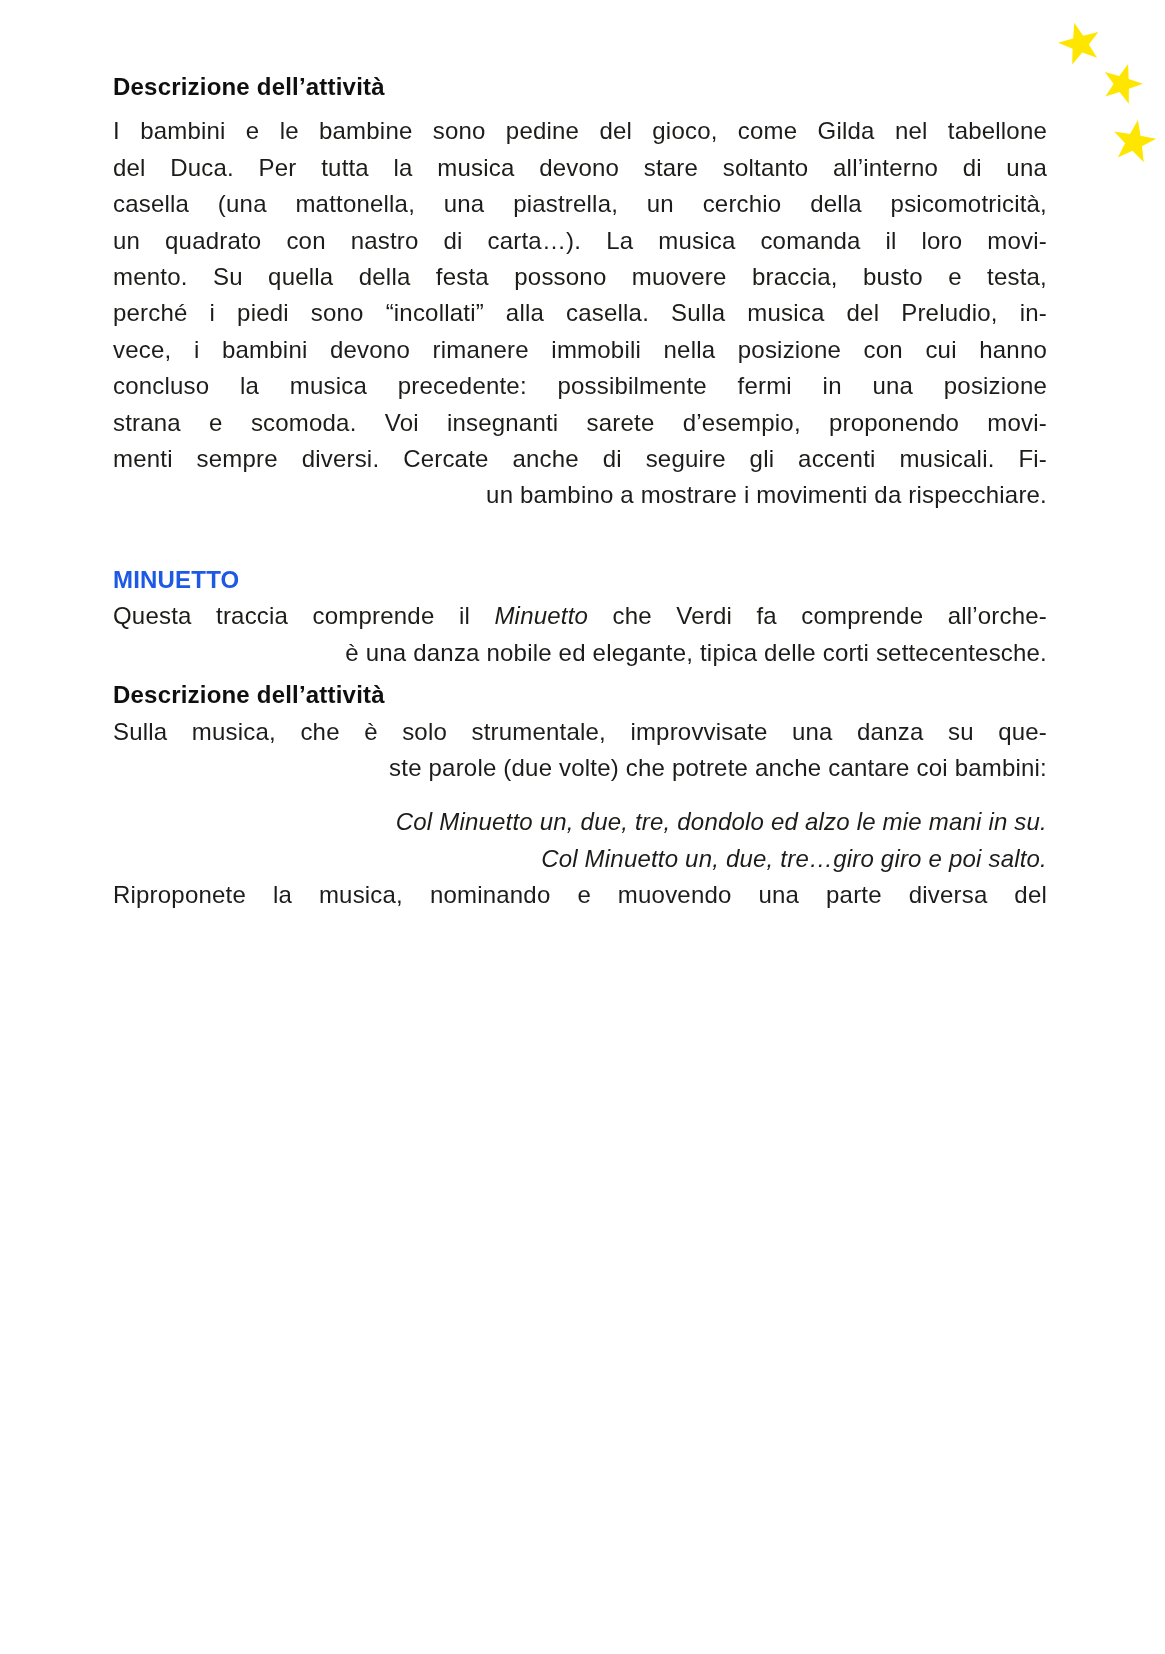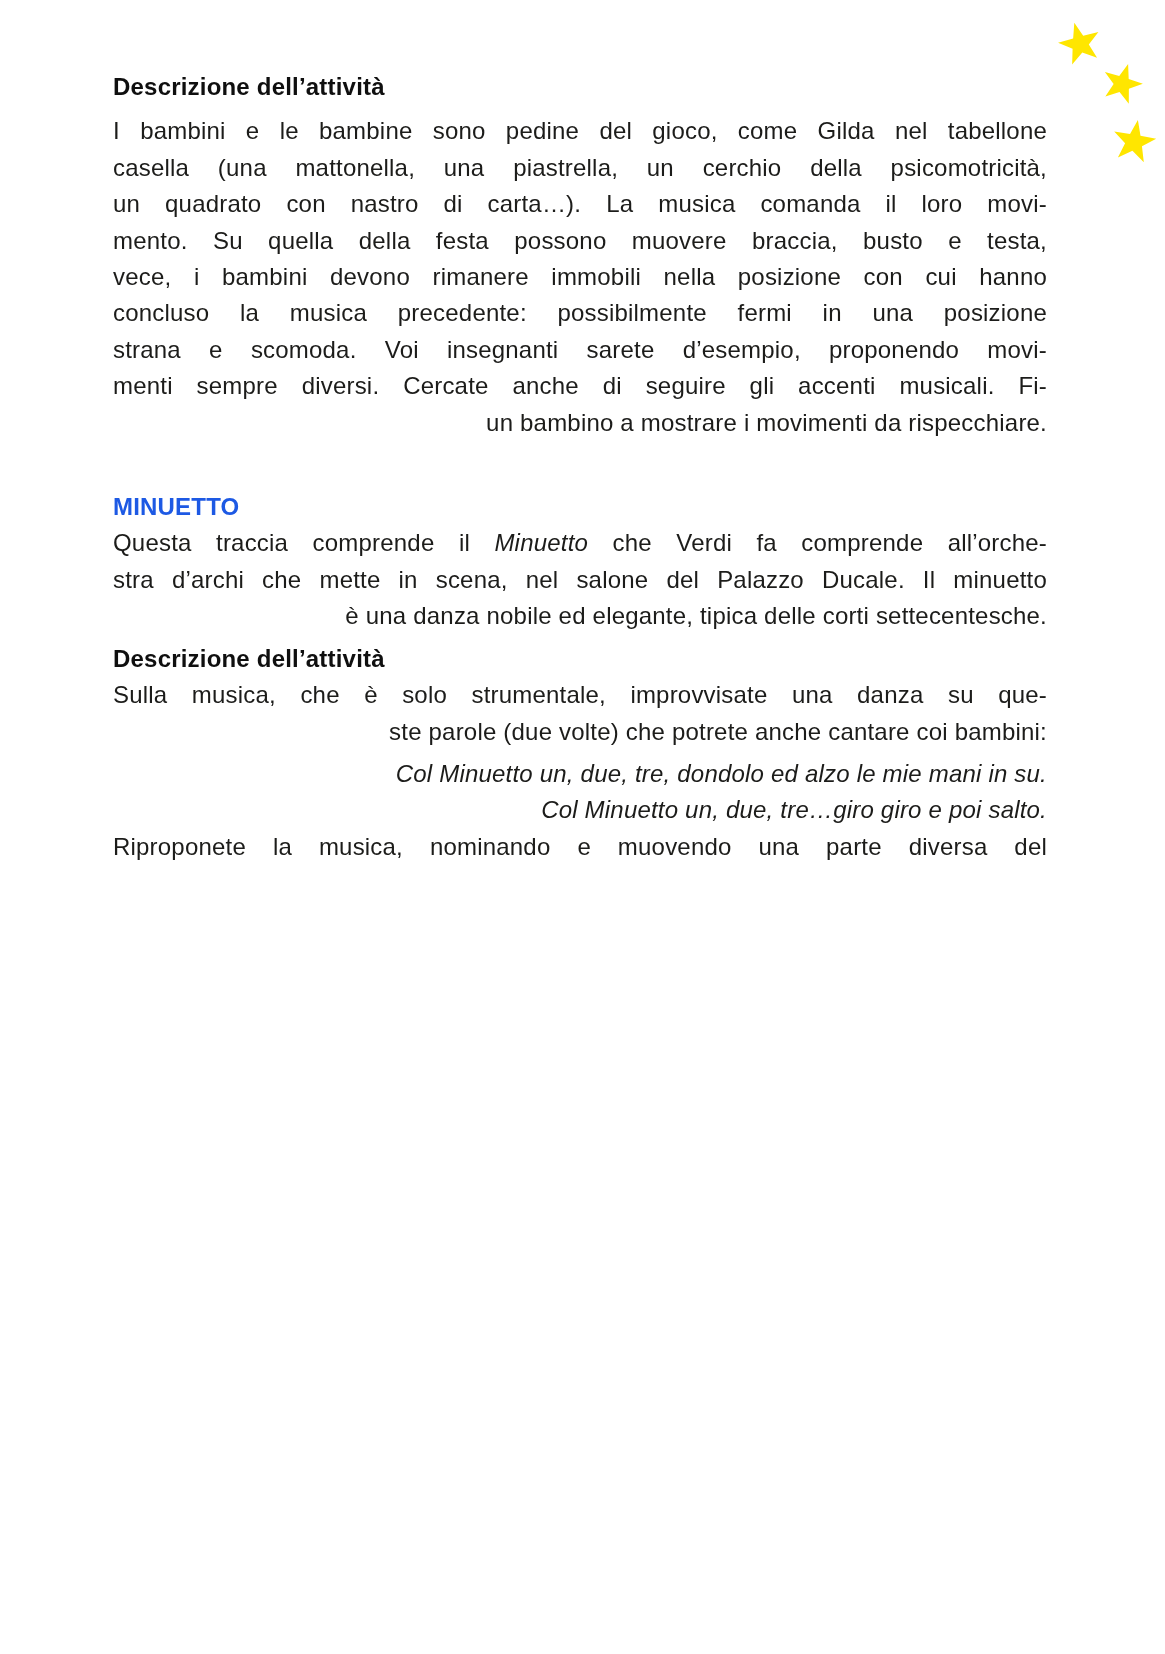--- a/index.html
+++ b/index.html
@@ -19,21 +19,21 @@
     letter-spacing:0.2px;
   }
   .h-black { font-weight:bold; color:#0f0f0f; }
   .h-blue  { font-weight:bold; color:#1d59e4; }
   .jl { text-align:justify; text-align-last:justify; -moz-text-align-last:justify; }
   .ll { text-align:right; }
   .it { font-style:italic; }
   .para1 { margin-top:8px; }
   .minuetto-title { margin-top:48px; }
   .heading2 { margin-top:6px; }
-  .lyric1 { margin-top:6px; }
+  .lyric1 { margin-top:18px; }
   .stars { position:absolute; top:0; left:0; width:100%; height:0; }
   .star { position:absolute; width:52px; height:52px; }
   .star1 { left:1054px; top:18px;  transform:rotate(-15deg); }
   .star2 { left:1096px; top:58px;  transform:rotate(17deg) scale(0.95); }
   .star3 { left:1108px; top:116px; transform:rotate(10deg) scale(1.02); }
   .pagenum {
     position:absolute;
     top:1572px; right:40px;
     font-size:22px;
     line-height:24px;
@@ -58,35 +58,36 @@
       <polygon fill="#FFE600" points="26,4 31.2,18.9 46.9,19.2 34.4,28.7 38.9,43.8 26,34.8 13.1,43.8 17.6,28.7 5.1,19.2 20.8,18.9"></polygon>
     </svg>
   </div>
 
   <main class="content">
 
     <div class="h-black">Descrizione dell’attività</div>
 
     <div class="para1">
       <div class="jl">I bambini e le bambine sono pedine del gioco, come Gilda nel tabellone</div>
+      <div class="jl">del Duca.  Per tutta la musica devono stare soltanto all’interno di una</div>
       <div class="jl">casella (una mattonella, una piastrella, un cerchio della psicomotricità,</div>
       <div class="jl">un quadrato con nastro di carta…). La musica comanda il loro movi-</div>
       <div class="jl">mento. Su quella della festa possono muovere braccia, busto e testa,</div>
+      <div class="jl">perché i piedi sono “incollati” alla casella. Sulla musica del Preludio, in-</div>
       <div class="jl">vece, i bambini devono rimanere immobili nella posizione con cui hanno</div>
       <div class="jl">concluso la musica precedente: possibilmente fermi in una posizione</div>
       <div class="jl">strana e scomoda. Voi insegnanti sarete d’esempio, proponendo movi-</div>
       <div class="jl">menti sempre diversi.  Cercate anche di seguire gli accenti musicali. Fi-</div>
       <div class="ll">un bambino a mostrare i movimenti da rispecchiare.</div>
     </div>
 
     <div class="h-blue minuetto-title">MINUETTO</div>
 
     <div>
       <div class="jl"><span>Questa traccia comprende il </span><span class="it">Minuetto</span><span> che Verdi fa comprende all’orche-</span></div>
-      <div class="jl">stra d’archi che mette in scena, nel salone del Palazzo Ducale. Il minuetto</div>
       <div class="ll">è una danza nobile ed elegante, tipica delle corti settecentesche.</div>
     </div>
 
     <div class="h-black heading2">Descrizione dell’attività</div>
 
     <div>
       <div class="jl">Sulla musica, che è solo strumentale, improvvisate una danza su que-</div>
       <div class="ll">ste parole (due volte) che potrete anche cantare coi bambini:</div>
     </div>
 

